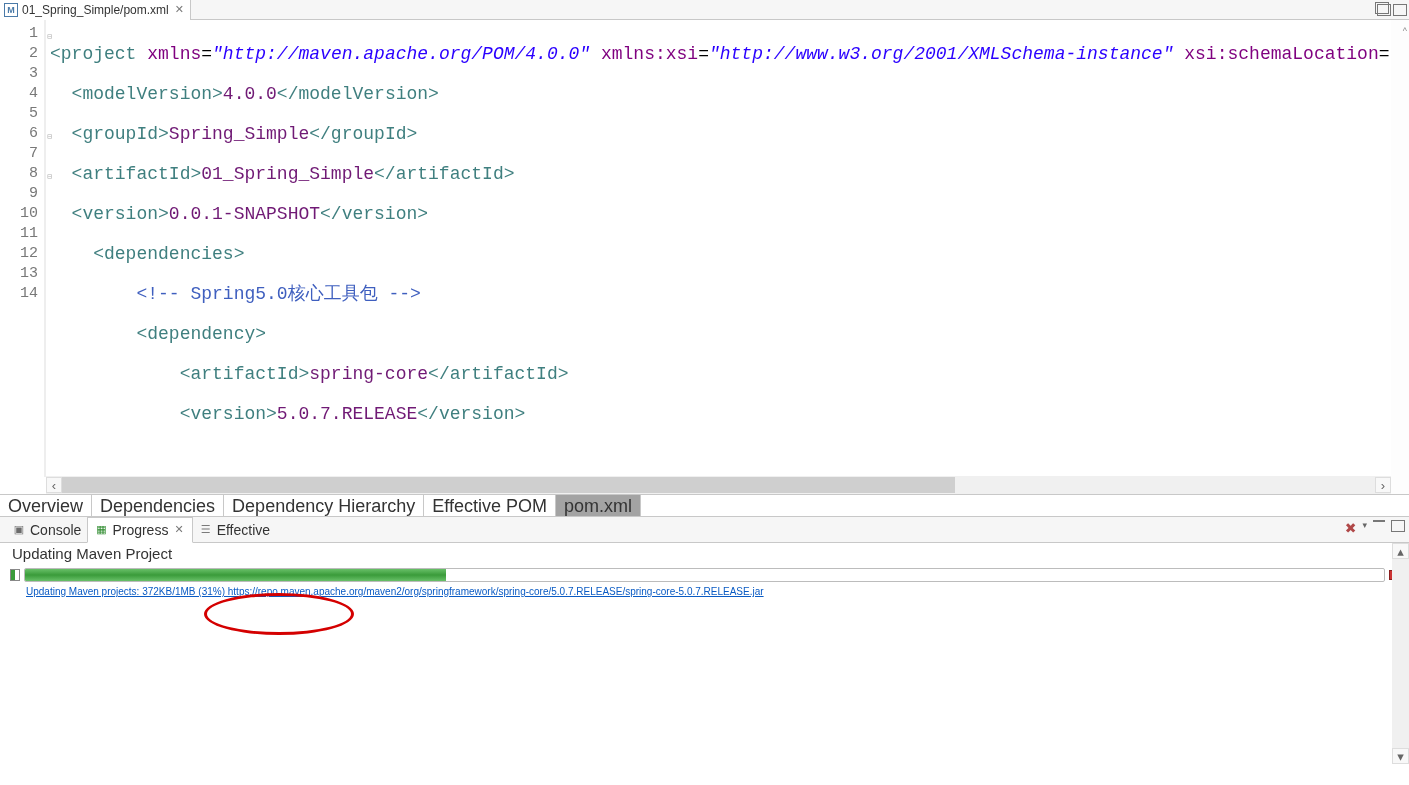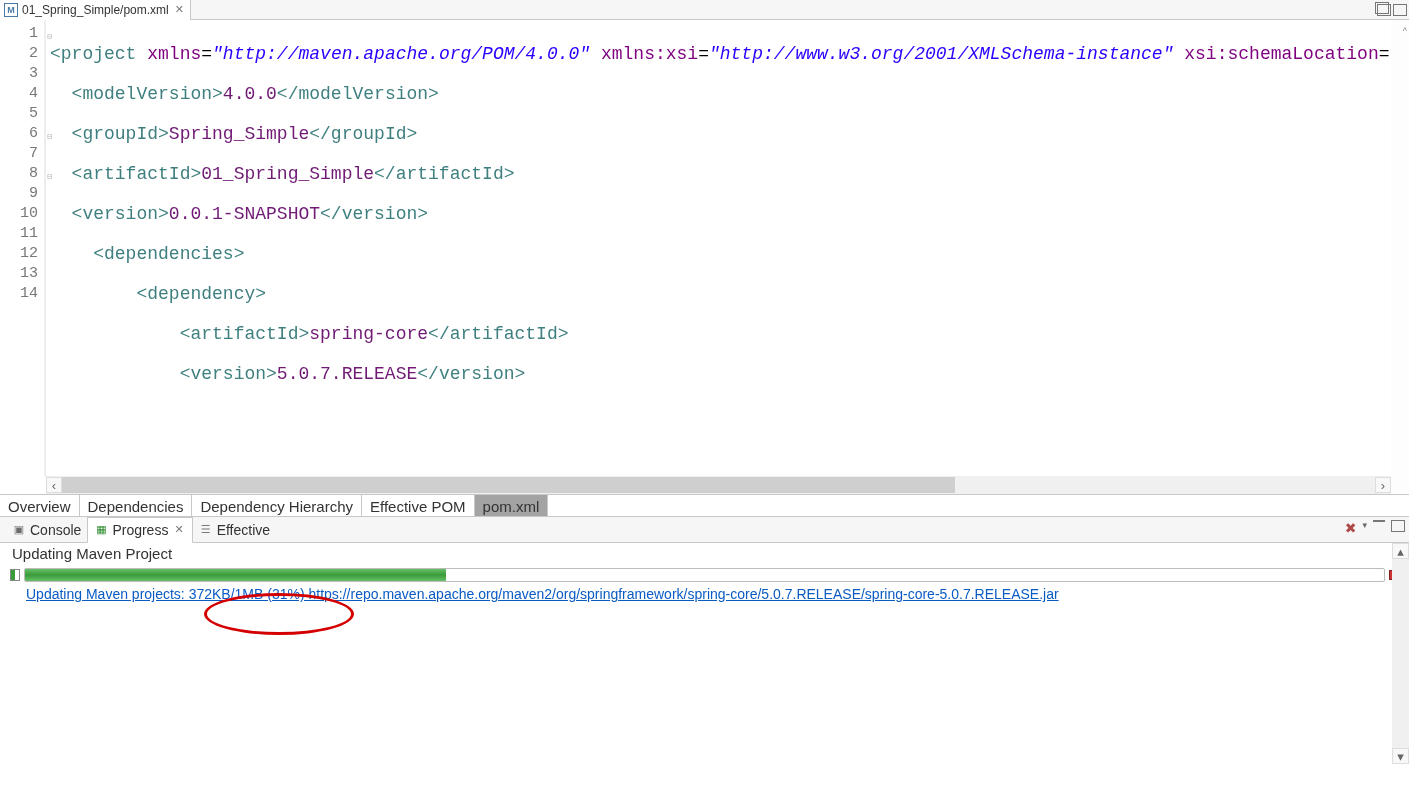--- a/index.html
+++ b/index.html
@@ -54,21 +54,21 @@
   .right-gauge .caret { position:absolute; right:2px; top:6px; color:#888; font-size:9px; }
   .h-scroll {
     position:absolute; left:46px; right:18px; bottom:0; height:18px;
     background:#f0f0f0; display:flex; align-items:center;
   }
   .h-scroll .arrow { width:16px; height:16px; display:flex; align-items:center; justify-content:center; color:#666; background:#f8f8f8; border:1px solid #ddd;}
   .h-scroll .track { flex:1; height:16px; background:#f0f0f0; position:relative; }
   .h-scroll .thumb { position:absolute; left:0; top:0; height:100%; width:68%; background:#cfcfcf; }
   .bottom-tabs {
     height:22px; display:flex; align-items:stretch; border-bottom:1px solid #c8c8c8;
-    font-size:15px; background:#fff;
+    font-size:18px; background:#fff;
   }
   .bottom-tabs .btab {
     padding:1px 8px 0 8px; border-right:1px solid #c8c8c8; display:flex; align-items:center;
     background:#fff;
   }
   .bottom-tabs .btab.active { background:#a3a3a3; }
   .panel-tab-bar {
     height:26px; border-bottom:1px solid #c8c8c8; background:#f6f6f6;
     display:flex; align-items:center; padding-left:6px; position:relative; font-size:14px;
   }
@@ -88,21 +88,21 @@
   .pr-track {
     flex:1; height:14px; background:#fff; border:1px solid #bcbcbc; border-radius:2px;
     position:relative; overflow:hidden;
   }
   .pr-fill {
     position:absolute; left:0; top:0; bottom:0; width:31%;
     background: linear-gradient(to bottom,#68c068,#3a9b3a,#68c068);
   }
   .stop-sq { width:10px; height:10px; background:#c33; border:1px solid #8a1f1f; }
   .progress-link {
-    margin:4px 10px 0 26px; font-size:14px; color:#0a5bc4; text-decoration:underline;
+    margin:4px 10px 0 26px; font-size:10px; color:#0a5bc4; text-decoration:underline;
     white-space:nowrap;
   }
   .circle-annot {
     position:absolute; width:150px; height:42px; border:3px solid #d40000;
     border-radius:50%; pointer-events:none;
   }
   .v-scroll-panel {
     position:absolute; right:0; top:0; width:17px; height:100%;
     background:#f0f0f0;
   }
@@ -147,20 +147,21 @@
       <div class="ln"><span>13</span></div>
       <div class="ln"><span>14</span></div>
     </div>
     <div class="code-area">
 <div class="code-line"><span class="tag">&lt;project</span> <span class="attr">xmlns</span>=<span class="strv">"http://maven.apache.org/POM/4.0.0"</span> <span class="attr">xmlns:xsi</span>=<span class="strv">"http://www.w3.org/2001/XMLSchema-instance"</span> <span class="attr">xsi:schemaLocation</span>=<span class="strv">"http://maven.apache.o</span></div>
 <div class="code-line">  <span class="tag">&lt;modelVersion&gt;</span><span class="txt">4.0.0</span><span class="tag">&lt;/modelVersion&gt;</span></div>
 <div class="code-line">  <span class="tag">&lt;groupId&gt;</span><span class="txt">Spring_Simple</span><span class="tag">&lt;/groupId&gt;</span></div>
 <div class="code-line">  <span class="tag">&lt;artifactId&gt;</span><span class="txt">01_Spring_Simple</span><span class="tag">&lt;/artifactId&gt;</span></div>
 <div class="code-line">  <span class="tag">&lt;version&gt;</span><span class="txt">0.0.1-SNAPSHOT</span><span class="tag">&lt;/version&gt;</span></div>
 <div class="code-line">    <span class="tag">&lt;dependencies&gt;</span></div>
+<div class="code-line">        <span class="cmt">&lt;!-- Spring5.0核心工具包 --&gt;</span></div>
 <div class="code-line">        <span class="tag">&lt;dependency&gt;</span></div>
 <div class="code-line">            <span class="tag">&lt;artifactId&gt;</span><span class="txt">spring-core</span><span class="tag">&lt;/artifactId&gt;</span></div>
 <div class="code-line">            <span class="tag">&lt;version&gt;</span><span class="txt">5.0.7.RELEASE</span><span class="tag">&lt;/version&gt;</span></div>
 
 
 
     </div>
     <div class="right-gauge">
       <span class="caret">^</span>
     </div>

